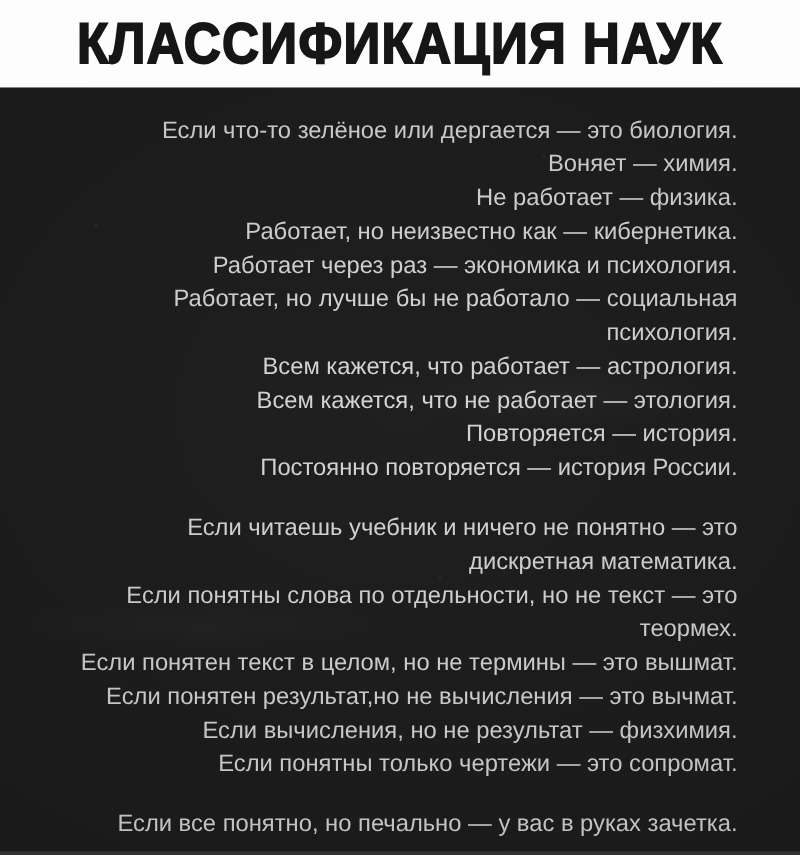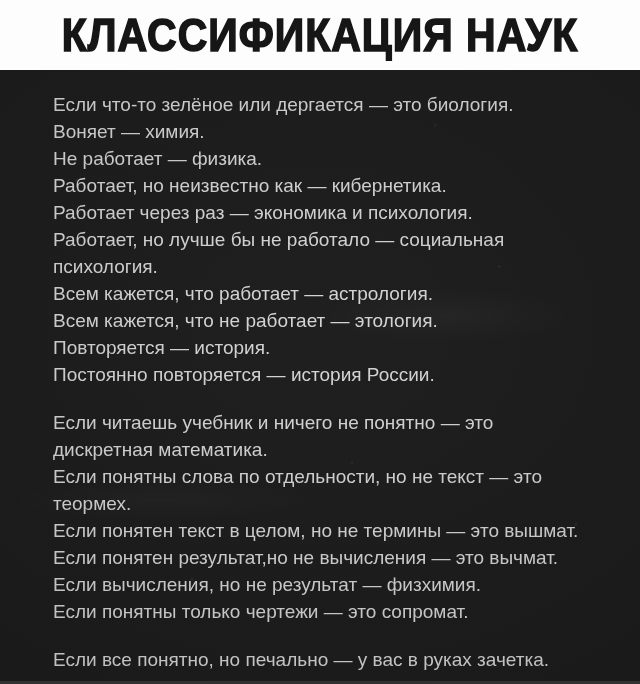--- a/index.html
+++ b/index.html
@@ -8,20 +8,21 @@
     padding: 0;
     background: #e9e9e9;
     font-family: "Liberation Sans", sans-serif;
   }
   .poster {
     position: relative;
     width: 640px;
     height: 684px;
     background: #fdfdfd;
     overflow: hidden;
+    text-align: right;
   }
   
   .header {
     position: absolute;
     top: 0; left: 0;
     width: 640px;
     height: 70px;
     background: #fdfdfd;
     display: flex;
     align-items: center;

